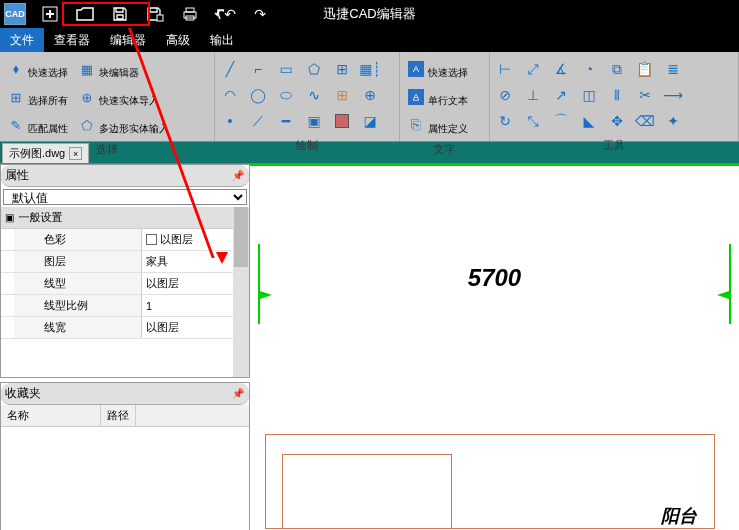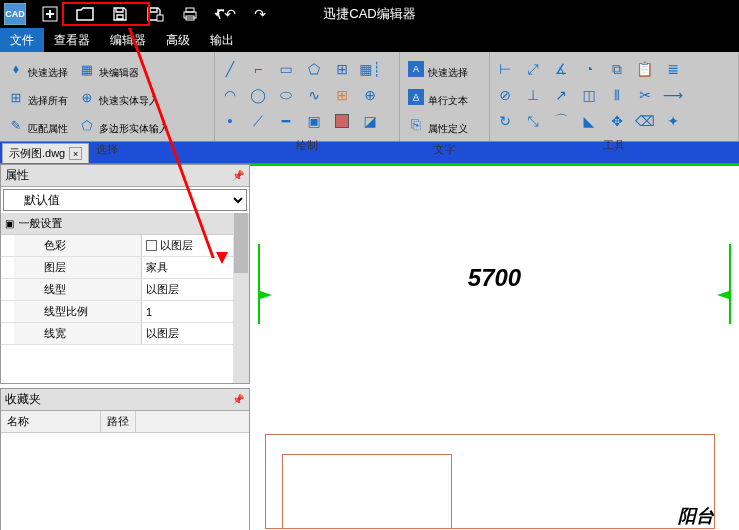--- a/index.html
+++ b/index.html
@@ -34,34 +34,34 @@
 .ico-blue { color: #1a6fc4; }
 .ico-box { border: 1px solid #555; background: #fff; }
 .rb-text { font-size: 10px; margin-top: 8px; }
 
 
 .tool-grid { display: grid; grid-template-columns: repeat(6, 24px); gap: 4px; padding: 4px; }
 .tool-grid.cols7 { grid-template-columns: repeat(7, 24px); }
 .tg-ico { width: 22px; height: 22px; display: flex; align-items: center; justify-content: center; cursor: pointer; font-size: 14px; }
 
 
-.doctab-bar { height: 22px; background: #1d4ed8; display: flex; align-items: flex-end; padding-left: 2px; border-bottom: 1px solid #777; }
+.doctab-bar { height: 22px; background: #0f766e; display: flex; align-items: flex-end; padding-left: 2px; border-bottom: 1px solid #777; }
 .doctab { background: #e8e8e8; border: 1px solid #aaa; border-bottom: none; padding: 2px 6px; display: flex; align-items: center; gap: 4px; font-size: 11px; }
 .doctab-close { width: 13px; height: 13px; border: 1px solid #999; display: flex; align-items: center; justify-content: center; font-size: 9px; cursor: pointer; }
 
 
 .main { display: flex; height: 366px; }
 .left-panels { width: 250px; display: flex; flex-direction: column; }
 .canvas-area { flex: 1; background: #fff; position: relative; overflow: hidden; font-style: italic; }
 
 
 .panel { border: 1px solid #999; }
-.panel-title { background: #e0e0e0; padding: 2px 4px; display: flex; justify-content: space-between; align-items: center; font-size: 12px; border-bottom: 1px solid #aaa; }
+.panel-title { background: #e0e0e0; padding: 2px 4px; display: flex; justify-content: space-between; align-items: center; font-size: 12px; border-bottom: 1px solid #aaa; border-radius: 9px; }
 .pin { font-size: 10px; cursor: pointer; }
-.dropdown { width: 100%; height: 22px; border: 1px solid #888; background: #fff; font-size: 12px; padding: 0 16px; }
+.dropdown { width: 100%; height: 16px; border: 1px solid #888; background: #fff; font-size: 12px; padding: 0 4px; }
 .prop-body { height: 170px; overflow-y: auto; background: #fff; position: relative; }
 .prop-header { background: #e0e0e0; padding: 3px 4px; font-size: 11px; border-bottom: 1px solid #ccc; display: flex; align-items: center; }
 .prop-header::before { content: "▣"; margin-right: 4px; font-size: 10px; }
 .prop-row { display: flex; border-bottom: 1px solid #e0e0e0; padding-left: 13px; }
 .prop-key { width: 128px; padding: 3px 4px 3px 30px; font-size: 11px; border-right: 1px solid #ccc; background: #f5f5f5; }
 .prop-val { flex: 1; padding: 3px 4px; font-size: 11px; display: flex; align-items: center; gap: 3px; }
 .chk { width: 11px; height: 11px; border: 1px solid #666; display: inline-block; }
 .scrollbar-v { position: absolute; right: 0; top: 0; bottom: 0; width: 16px; background: #e0e0e0; }
 .scrollbar-thumb { position: absolute; top: 0; left: 1px; right: 1px; height: 60px; background: #bbb; }
 
@@ -74,21 +74,21 @@
 .dim-ext-l { left: 8px; }
 .dim-ext-r { right: 8px; }
 .dim-text { position: absolute; top: 100px; left: 50%; transform: translateX(-50%); font-size: 24px; font-weight: bold; }
 .dim-arrow { position: absolute; top: 127px; width: 0; height: 0; border-top: 4px solid transparent; border-bottom: 4px solid transparent; }
 .dim-arrow-l { left: 10px; border-left: 12px solid #00d000; }
 .dim-arrow-r { right: 10px; border-right: 12px solid #00d000; }
 
 .part { position: absolute; border: 1px solid #cc7755; }
 .part-outer { left: 15px; top: 270px; width: 450px; height: 95px; }
 .part-inner { left: 32px; top: 290px; width: 170px; height: 75px; }
-.part-label { position: absolute; bottom: 2px; right: 25px; font-size: 18px; font-weight: bold; }
+.part-label { position: absolute; bottom: 2px; right: 42px; font-size: 18px; font-weight: bold; }
 
 
 svg { display: block; }
 </style>
 </head>
 <body>
 
 <div class="red-box"></div>
 <div class="red-line"></div>
 <div class="arrow-tip"></div>

